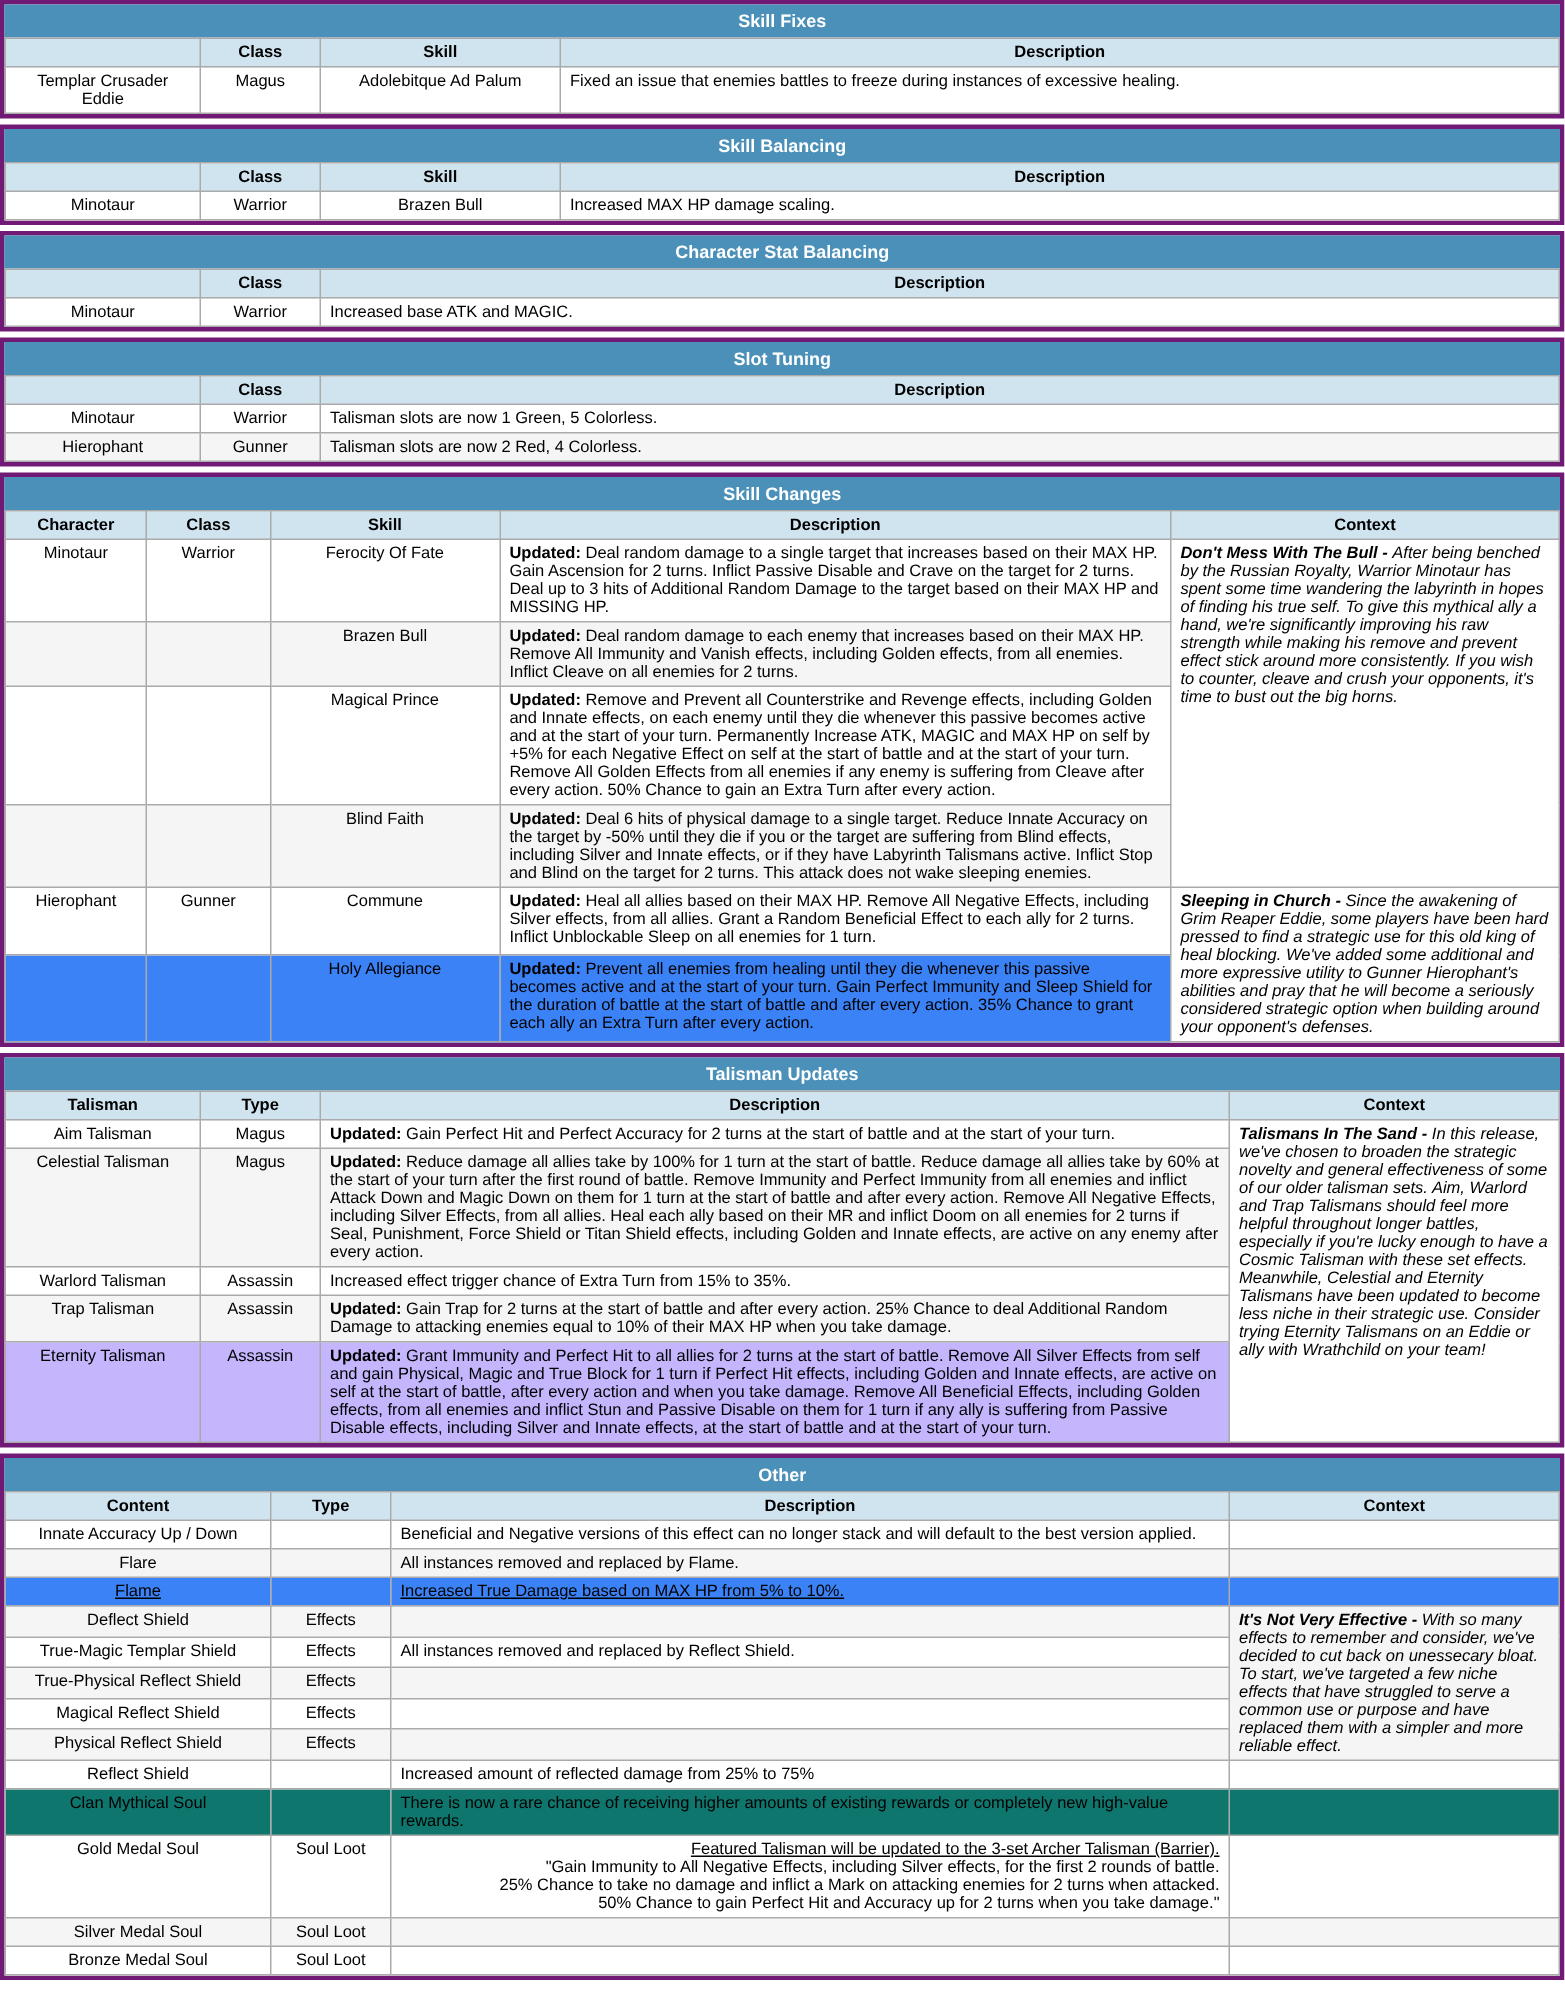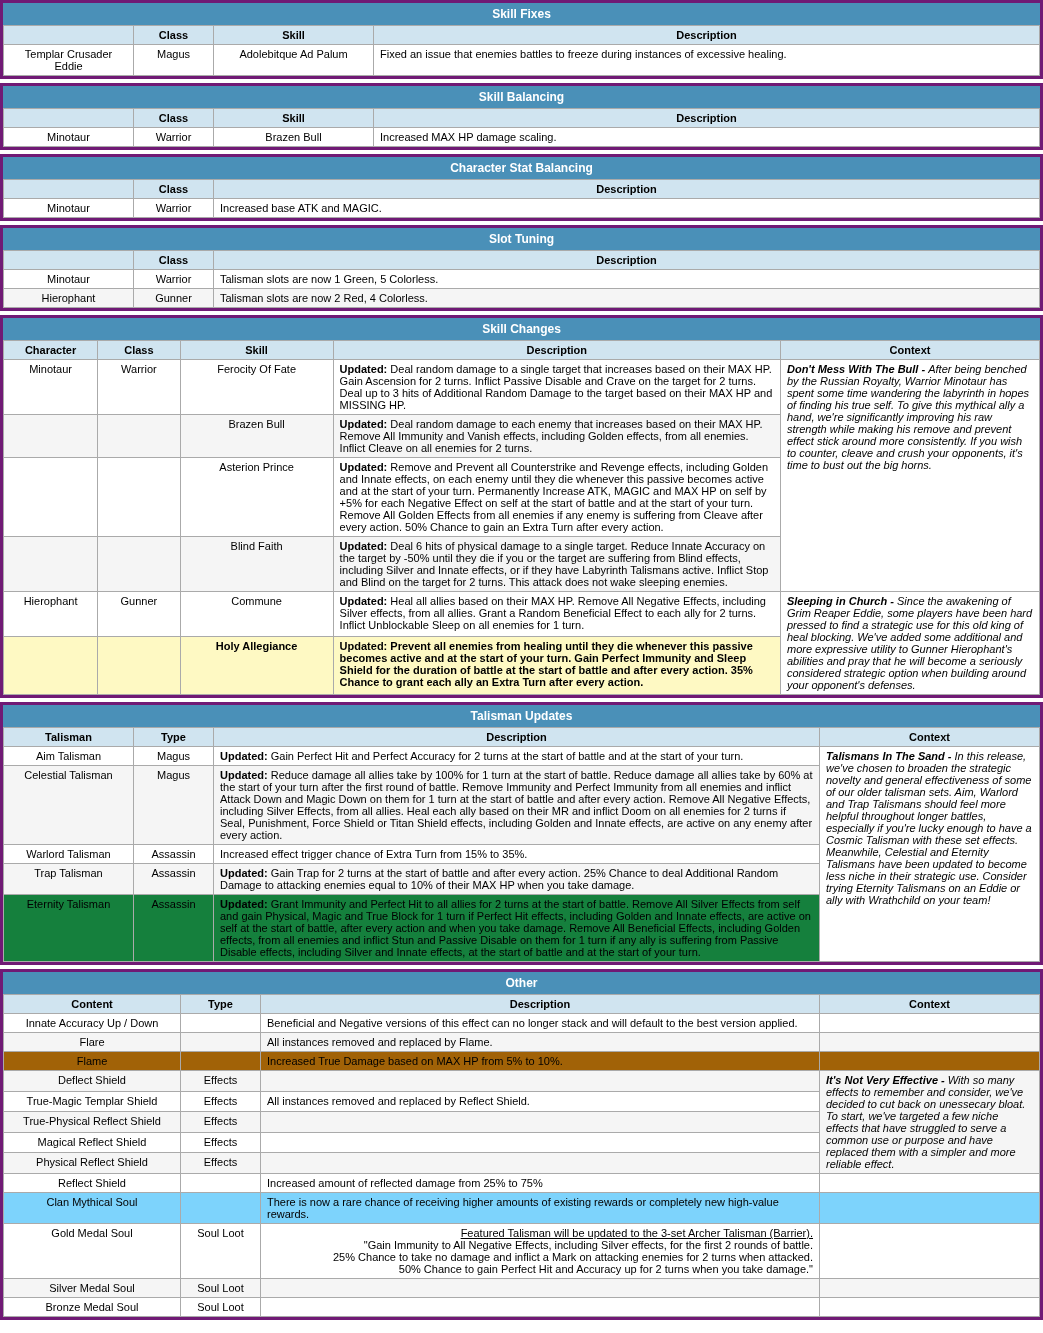--- a/index.html
+++ b/index.html
@@ -170,37 +170,37 @@
         </tr>
         <tr style="background: rgb(245, 245, 245);">
           <td></td>
           <td></td>
           <td>Brazen Bull</td>
           <td class="desc"><strong>Updated:</strong> Deal random damage to each enemy that increases based on their MAX HP. Remove All Immunity and Vanish effects, including Golden effects, from all enemies. Inflict Cleave on all enemies for 2 turns.</td>
         </tr>
         <tr style="background: rgb(255, 255, 255);">
           <td></td>
           <td></td>
-          <td>Asterion Prince</td>
+          <td>Magical Prince</td>
           <td class="desc"><strong>Updated:</strong> Remove and Prevent all Counterstrike and Revenge effects, including Golden and Innate effects, on each enemy until they die whenever this passive becomes active and at the start of your turn. Permanently Increase ATK, MAGIC and MAX HP on self by +5% for each Negative Effect on self at the start of battle and at the start of your turn. Remove All Golden Effects from all enemies if any enemy is suffering from Cleave after every action. 50% Chance to gain an Extra Turn after every action.</td>
         </tr>
         <tr style="background: rgb(245, 245, 245);">
           <td></td>
           <td></td>
           <td>Blind Faith</td>
           <td class="desc"><strong>Updated:</strong> Deal 6 hits of physical damage to a single target. Reduce Innate Accuracy on the target by -50% until they die if you or the target are suffering from Blind effects, including Silver and Innate effects, or if they have Labyrinth Talismans active. Inflict Stop and Blind on the target for 2 turns. This attack does not wake sleeping enemies.</td>
         </tr>
         <tr style="background: rgb(255, 255, 255);">
           <td>Hierophant</td>
           <td>Gunner</td>
           <td>Commune</td>
           <td class="desc"><strong>Updated:</strong> Heal all allies based on their MAX HP. Remove All Negative Effects, including Silver effects, from all allies. Grant a Random Beneficial Effect to each ally for 2 turns. Inflict Unblockable Sleep on all enemies for 1 turn.</td>
           <td class="context-cell" rowspan="2" style="vertical-align: top;"><span class="context-title">Sleeping in Church - </span>Since the awakening of Grim Reaper Eddie, some players have been hard pressed to find a strategic use for this old king of heal blocking. We've added some additional and more expressive utility to Gunner Hierophant's abilities and pray that he will become a seriously considered strategic option when building around your opponent's defenses.</td>
         </tr>
-        <tr style="background: #fef9c3; font-weight: bold;">
+        <tr style="background: #3b82f6;">
           <td></td>
           <td></td>
           <td>Holy Allegiance</td>
           <td class="desc"><strong>Updated:</strong> Prevent all enemies from healing until they die whenever this passive becomes active and at the start of your turn. Gain Perfect Immunity and Sleep Shield for the duration of battle at the start of battle and after every action. 35% Chance to grant each ally an Extra Turn after every action.</td>
         </tr>
       </tbody>
   </table>
 </div>
 
 <div class="section">
@@ -230,21 +230,21 @@
         <tr style="background: rgb(255, 255, 255);">
           <td>Warlord Talisman</td>
           <td>Assassin</td>
           <td class="desc">Increased effect trigger chance of Extra Turn from 15% to 35%.</td>
         </tr>
         <tr style="background: rgb(245, 245, 245);">
           <td>Trap Talisman</td>
           <td>Assassin</td>
           <td class="desc"><strong>Updated:</strong> Gain Trap for 2 turns at the start of battle and after every action. 25% Chance to deal Additional Random Damage to attacking enemies equal to 10% of their MAX HP when you take damage.</td>
         </tr>
-        <tr style="background: #15803d; padding-left: 36px;">
+        <tr style="background: #c4b5fd; padding-left: 36px;">
           <td>Eternity Talisman</td>
           <td>Assassin</td>
           <td class="desc"><strong>Updated:</strong> Grant Immunity and Perfect Hit to all allies for 2 turns at the start of battle. Remove All Silver Effects from self and gain Physical, Magic and True Block for 1 turn if Perfect Hit effects, including Golden and Innate effects, are active on self at the start of battle, after every action and when you take damage. Remove All Beneficial Effects, including Golden effects, from all enemies and inflict Stun and Passive Disable on them for 1 turn if any ally is suffering from Passive Disable effects, including Silver and Innate effects, at the start of battle and at the start of your turn.</td>
         </tr>
       </tbody>
   </table>
 </div>
 
 <div class="section">
   <div class="section-header">Other</div>
@@ -264,21 +264,21 @@
           <td></td>
           <td class="desc">Beneficial and Negative versions of this effect can no longer stack and will default to the best version applied.</td>
           <td></td>
         </tr>
         <tr style="background: rgb(245, 245, 245);">
           <td>Flare</td>
           <td></td>
           <td class="desc">All instances removed and replaced by Flame.</td>
           <td></td>
         </tr>
-        <tr style="background: #a16207;">
+        <tr style="background: #3b82f6; text-decoration: underline;">
           <td>Flame</td>
           <td></td>
           <td class="desc">Increased True Damage based on MAX HP from 5% to 10%.</td>
           <td></td>
         </tr>
         <tr style="background: rgb(245, 245, 245);">
           <td>Deflect Shield</td>
           <td>Effects</td>
           <td class="desc"></td>
           <td class="context-cell" rowspan="5" style="vertical-align: top;"><span class="context-title">It's Not Very Effective - </span>With so many effects to remember and consider, we've decided to cut back on unessecary bloat. To start, we've targeted a few niche effects that have struggled to serve a common use or purpose and have replaced them with a simpler and more reliable effect.</td>
@@ -302,21 +302,21 @@
           <td>Physical Reflect Shield</td>
           <td>Effects</td>
           <td class="desc"></td>
         </tr>
         <tr style="background: rgb(255, 255, 255);">
           <td>Reflect Shield</td>
           <td></td>
           <td class="desc">Increased amount of reflected damage from 25% to 75%</td>
           <td></td>
         </tr>
-        <tr style="background: #7dd3fc;">
+        <tr style="background: #0f766e;">
           <td>Clan Mythical Soul</td>
           <td></td>
           <td class="desc">There is now a rare chance of receiving higher amounts of existing rewards or completely new high-value rewards.</td>
           <td></td>
         </tr>
         <tr style="background: rgb(255, 255, 255);">
           <td>Gold Medal Soul</td>
           <td>Soul Loot</td>
           <td class="desc" style="white-space: pre-line; text-align: right;"><u>Featured Talisman will be updated to the 3-set Archer Talisman (Barrier).</u>
 "Gain Immunity to All Negative Effects, including Silver effects, for the first 2 rounds of battle.

